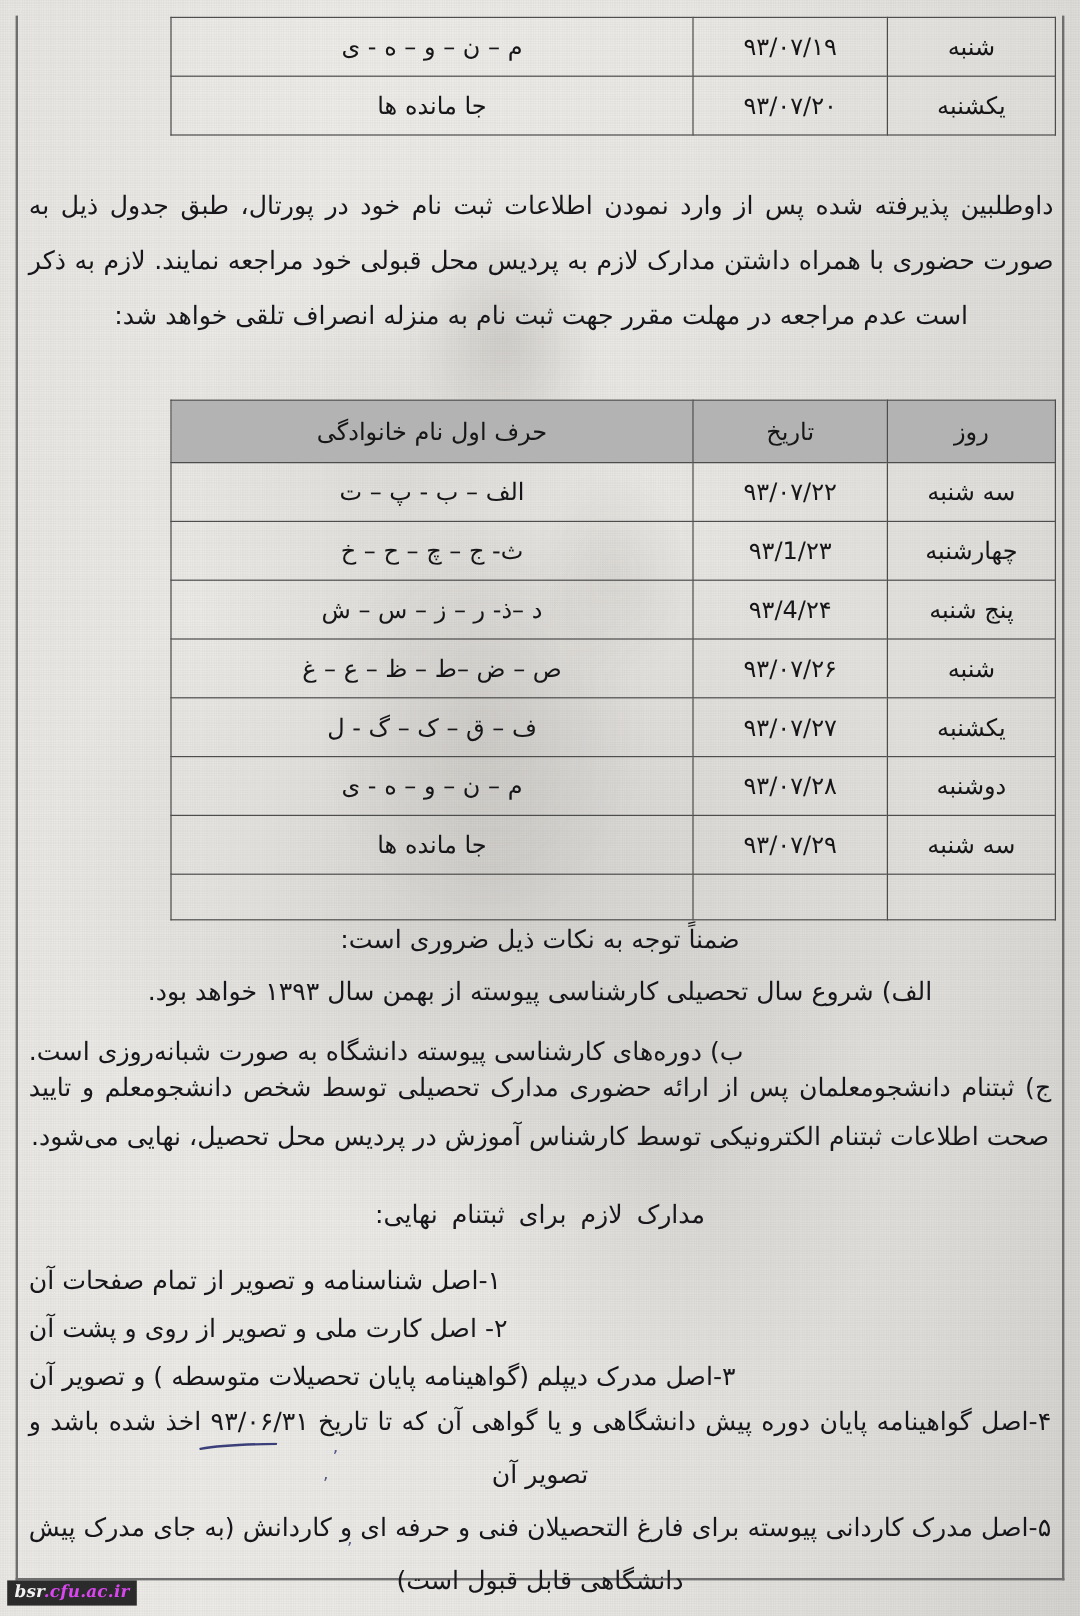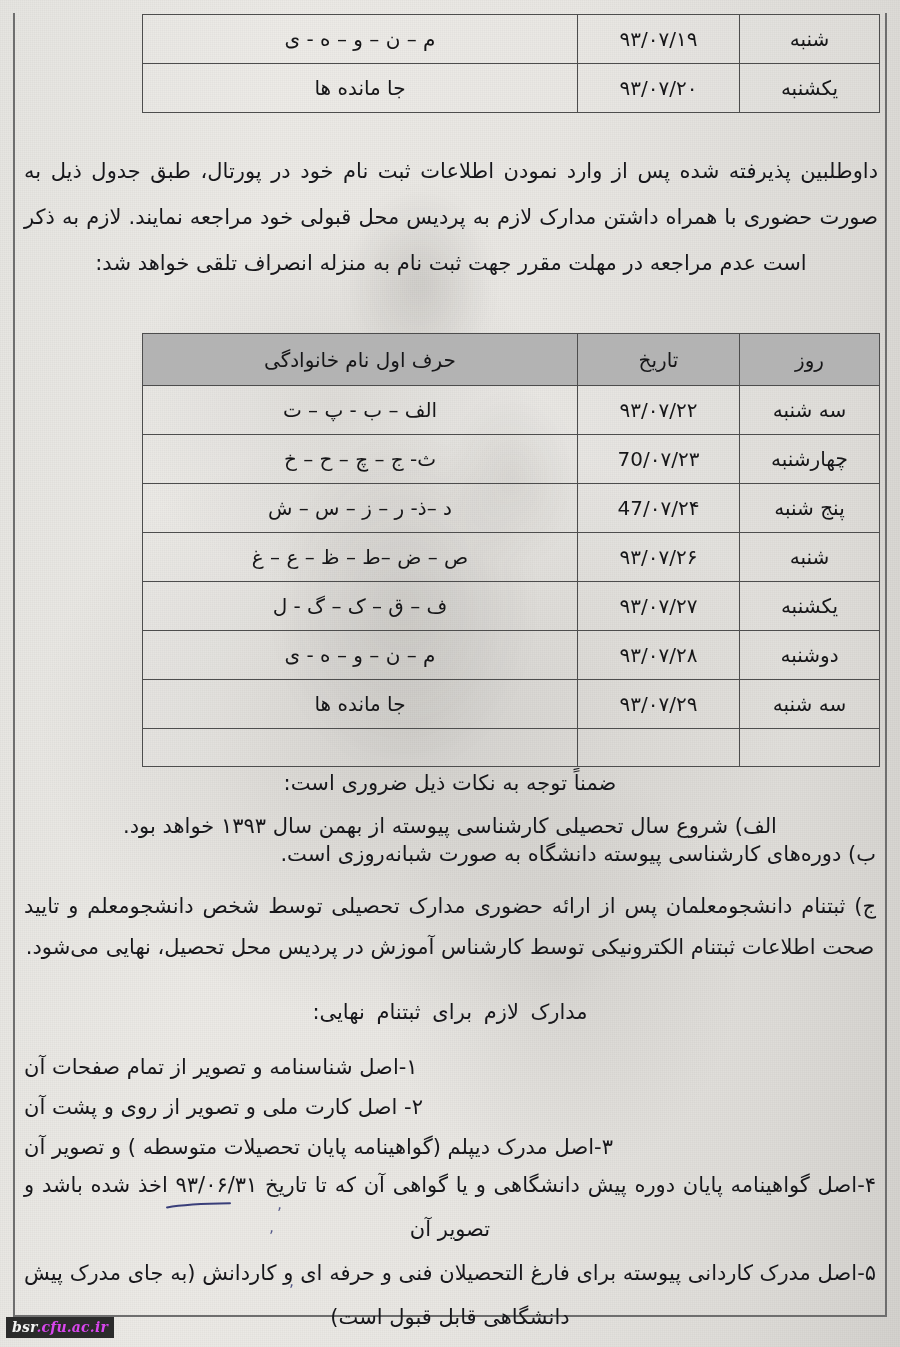--- a/index.html
+++ b/index.html
@@ -120,21 +120,21 @@
     position: absolute;
     right: 24px; left: 24px;
     font-size: 21px;
     line-height: 40px;
     color: #17171b;
     white-space: nowrap;
   }
 
   #note-intro  { top: 763px;  text-align: center; }
   #note-a      { top: 806px;  text-align: center; }
-  #note-b      { top: 834px;  text-align: right; }
+  #note-b      { top: 856px;  text-align: left; }
 
   #note-c {
     position: absolute;
     top: 886px; right: 24px; left: 24px;
     font-size: 21px; line-height: 41px;
     text-align: justify; text-align-last: center;
     color: #17171b;
   }
 
   #docs-heading {
@@ -246,26 +246,26 @@
         </tr>
       </thead>
       <tbody>
         <tr>
           <td class="col-day">سه شنبه</td>
           <td class="col-date date-cell">۹۳/۰۷/۲۲</td>
           <td class="col-letters">الف – ب - پ – ت</td>
         </tr>
         <tr>
           <td class="col-day">چهارشنبه</td>
-          <td class="col-date date-cell">70/۰۷/۲۳</td>
+          <td class="col-date date-cell">۹۳/1/۲۳</td>
           <td class="col-letters">ث- ج – چ – ح – خ</td>
         </tr>
         <tr>
           <td class="col-day">پنج شنبه</td>
-          <td class="col-date date-cell">47/۰۷/۲۴</td>
+          <td class="col-date date-cell">۹۳/4/۲۴</td>
           <td class="col-letters">د –ذ- ر – ز – س – ش</td>
         </tr>
         <tr>
           <td class="col-day">شنبه</td>
           <td class="col-date date-cell">۹۳/۰۷/۲۶</td>
           <td class="col-letters">ص – ض –ط – ظ – ع – غ</td>
         </tr>
         <tr>
           <td class="col-day">یکشنبه</td>
           <td class="col-date date-cell">۹۳/۰۷/۲۷</td>

